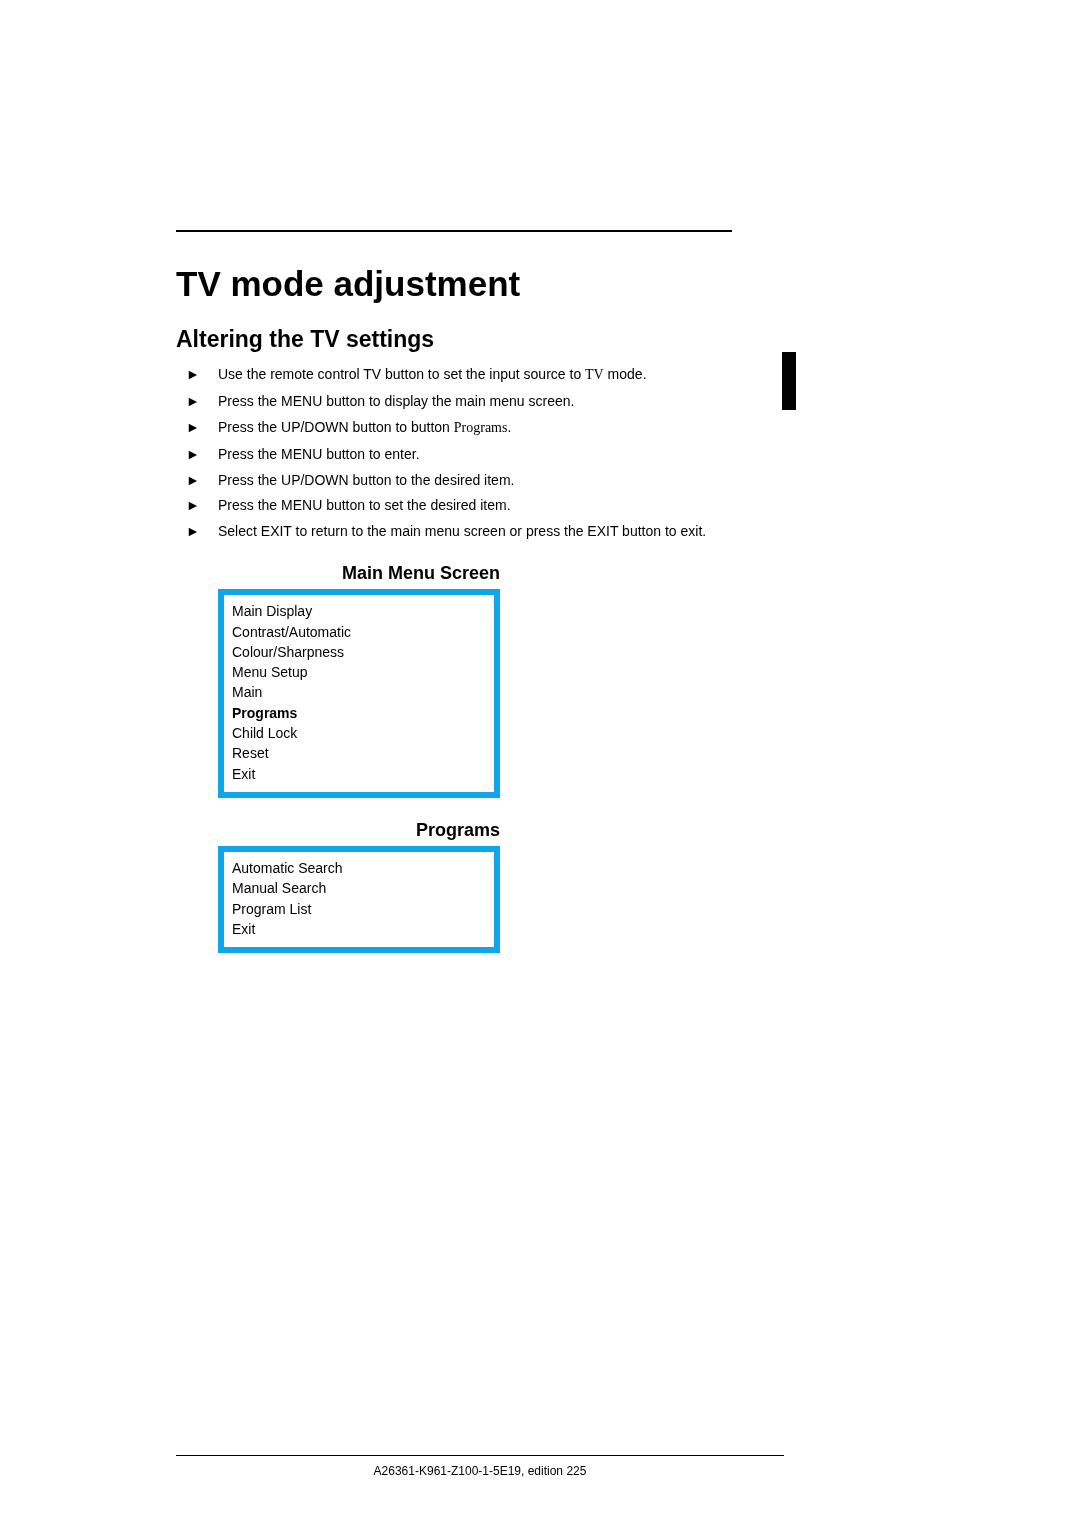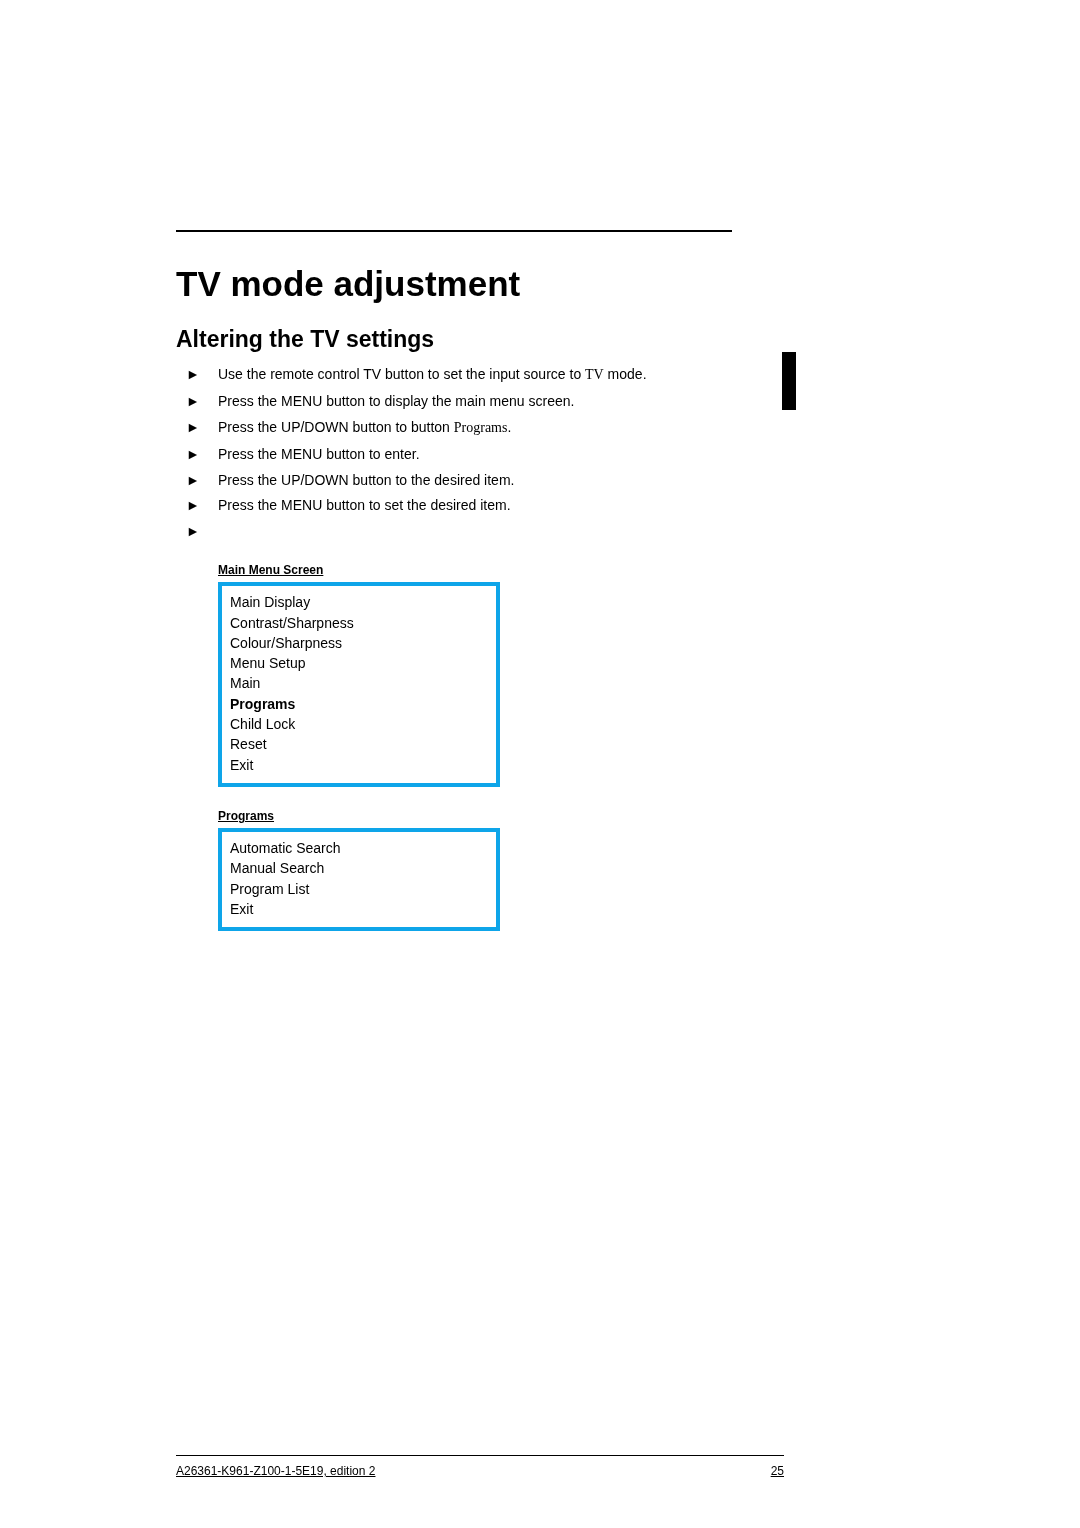--- a/index.html
+++ b/index.html
@@ -59,28 +59,27 @@
   }
   .instr-text .italic {
     font-family: Georgia, 'Times New Roman', serif;
   }
   .menu-block {
     width: 282px;
     margin-left: 42px;
     margin-top: 22px;
   }
   .menu-caption {
-    font-size: 12px;
+    font-size: 18px;
     font-weight: bold;
-    text-align: left;
+    text-align: right;
     margin-bottom: 5px;
-    text-decoration: underline;
   }
   .menu-box {
-    border: 4px solid #0ea5e9;
+    border: 6px solid #0ea5e9;
     padding: 6px 8px 8px 8px;
   }
   .menu-item {
     font-size: 14px;
     line-height: 1.45;
   }
   .menu-item.strong {
     font-weight: bold;
   }
   .footer-rule {
@@ -89,23 +88,22 @@
     right: 164px;
     bottom: 72px;
     border-top: 1px solid #000;
   }
   .footer {
     position: absolute;
     left: 176px;
     right: 164px;
     bottom: 50px;
     display: flex;
-    justify-content: space-between;
+    justify-content: center;
     font-size: 12px;
-    text-decoration: underline;
   }
 </style>
 </head>
 <body>
 
 <div class="page">
   <div class="top-rule"></div>
   <div class="side-tab"></div>
 
   <h1 class="title">TV mode adjustment</h1>
@@ -131,29 +129,30 @@
       <div class="instr-row">
         <span class="arrow">►</span>
         <span class="instr-text"><span>Press the UP/DOWN button to the desired item.</span></span>
       </div>
       <div class="instr-row">
         <span class="arrow">►</span>
         <span class="instr-text"><span>Press the MENU button to set the desired item.</span></span>
       </div>
       <div class="instr-row">
         <span class="arrow">►</span>
+        <span class="instr-text"><span>Select EXIT to return to the main menu screen or press the EXIT button to exit.</span></span>
       </div>
     </div>
 
   <div id="menus">
       <div class="menu-block">
         <div class="menu-caption">Main Menu Screen</div>
         <div class="menu-box">
           <div class="menu-item">Main Display</div>
-          <div class="menu-item">Contrast/Sharpness</div>
+          <div class="menu-item">Contrast/Automatic</div>
           <div class="menu-item">Colour/Sharpness</div>
           <div class="menu-item">Menu Setup</div>
           <div class="menu-item">Main</div>
           <div class="menu-item strong">Programs</div>
           <div class="menu-item">Child Lock</div>
           <div class="menu-item">Reset</div>
           <div class="menu-item">Exit</div>
         </div>
       </div>
       <div class="menu-block">

